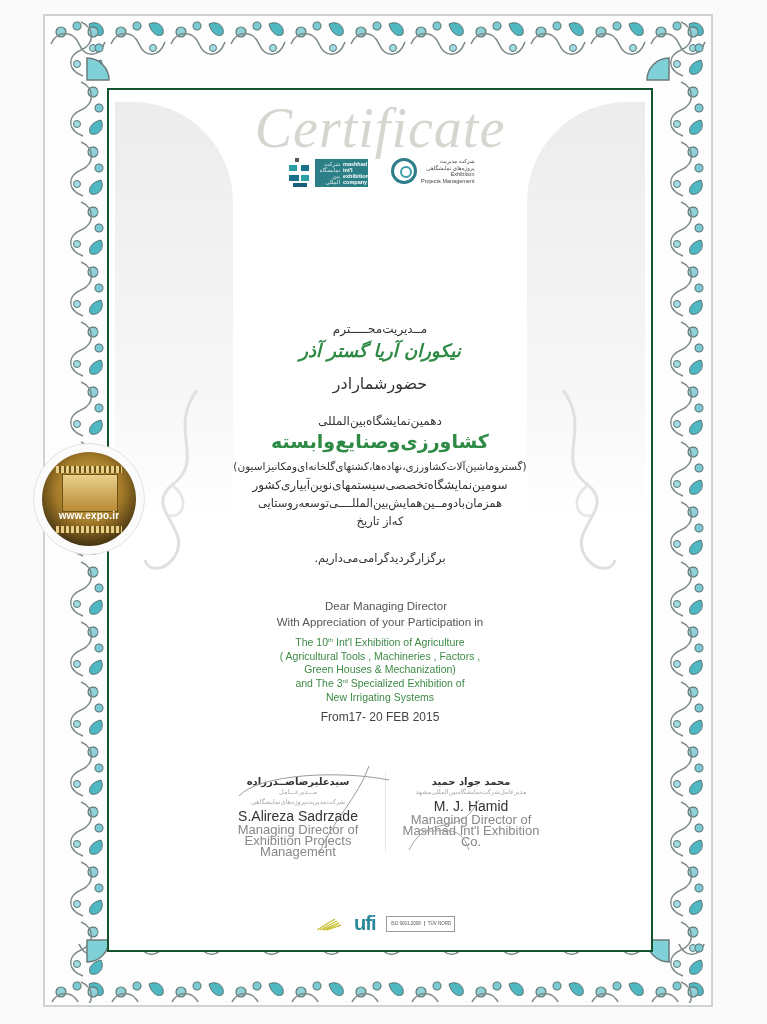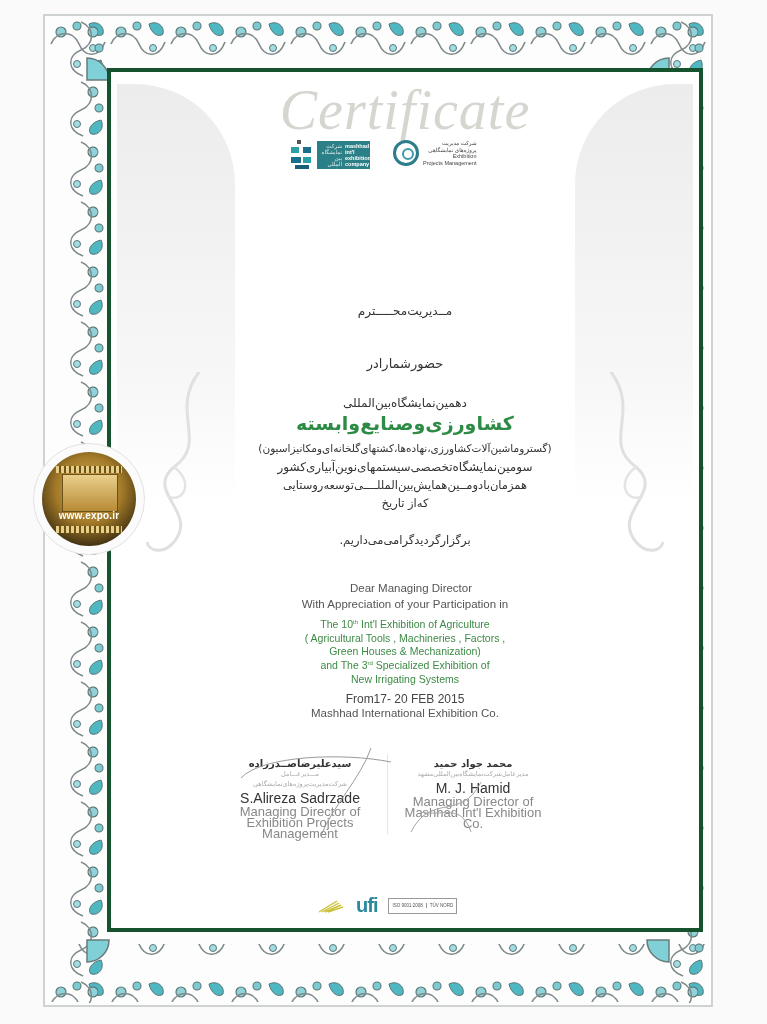--- a/index.html
+++ b/index.html
@@ -11,22 +11,22 @@
     .frame-outer {
       position:absolute; left:43px; top:14px; width:670px; height:993px;
       border:2px solid #cfd2d2; box-sizing:border-box; background:#fdfdfd;
     }
     .border-band {
       position:absolute; left:47px; top:18px; width:662px; height:985px;
       box-sizing:border-box;
     }
     .border-band svg { position:absolute; left:0; top:0; }
     .panel {
-      position:absolute; left:107px; top:68px; width:596px; height:864px;
-      background:#ffffff; border:4px solid #14532d; box-sizing:border-box;
+      position:absolute; left:107px; top:88px; width:546px; height:864px;
+      background:#ffffff; border:2px solid #14532d; box-sizing:border-box;
       overflow:hidden;
     }
     .arch { position:absolute; top:12px; width:118px; height:420px; background:linear-gradient(#ececec,#f7f7f7 70%,#fff); }
     .arch.left { left:6px; border-top-right-radius:100px; }
     .arch.right { right:6px; border-top-left-radius:100px; }
     .side-orn { position:absolute; width:70px; height:190px; top:300px; }
     .side-orn.left { left:28px; }
     .side-orn.right { right:28px; transform:scaleX(-1); }
 
     .title {
@@ -45,21 +45,21 @@
     .logo-box .fa { width:22px; direction:rtl; opacity:.85; }
     .logo-box .en { width:22px; font-weight:bold; }
     .logo-epm { position:absolute; left:282px; top:2px; display:flex; align-items:center; gap:4px; }
     .epm-mark { width:26px; height:26px; border:3px solid #2d7d8a; border-radius:50%; box-sizing:border-box; position:relative; }
     .epm-mark::after { content:""; position:absolute; left:6px; top:5px; width:8px; height:8px; border:2px solid #3b9dab; border-radius:50%; }
     .epm-text { font-size:5.5px; line-height:6.5px; color:#444; text-align:right; }
 
     .fa-block { position:absolute; left:0; right:0; text-align:center; direction:rtl; font-family:"DejaVu Sans", sans-serif; color:#333; }
     .l-honor { top:232px; font-size:12px; }
     .l-company { top:250px; font-size:18px; font-weight:bold; color:#2f8a45; font-style:italic; }
-    .l-presence { top:284px; font-size:13px; }
+    .l-presence { top:284px; font-size:16px; }
     .l-exh { top:324px; font-size:12px; }
     .l-agri { top:340px; font-size:19px; font-weight:bold; color:#2e8b45; }
     .l-paren { top:370px; font-size:10.5px; }
     .l-irr { top:388px; font-size:12px; }
     .l-rural { top:406px; font-size:11.5px; }
     .l-from { top:424px; font-size:11.5px; }
     .l-date { top:442px; font-size:12px; font-weight:bold; color:#2f8a45; }
     .l-held { top:461px; font-size:11.5px; }
 
     .en-block { position:absolute; left:0; right:0; text-align:center; color:#4a4a4a; }
@@ -184,38 +184,38 @@
       <div class="epm-text">
         <div>شرکت مدیریت</div>
         <div>پروژه‌های نمایشگاهی</div>
         <div>Exhibition</div>
         <div>Projects Management</div>
       </div>
     </div>
   </div>
 
   <div class="fa-block l-honor">مــدیریت‌محـــــترم</div>
+  <div class="fa-block l-company">نیکوران آریا گستر آذر</div>
   <div class="fa-block l-presence">حضورشمارادر</div>
   <div class="fa-block l-exh">دهمین‌نمایشگاه‌بین‌المللی</div>
   <div class="fa-block l-agri">کشاورزی‌وصنایع‌وابسته</div>
   <div class="fa-block l-paren">(گستر‌وماشین‌آلات‌کشاورزی،نهاده‌ها،کشتهای‌گلخانه‌ای‌ومکانیزاسیون)</div>
   <div class="fa-block l-irr">سومین‌نمایشگاه‌تخصصی‌سیستمهای‌نوین‌آبیاری‌کشور</div>
   <div class="fa-block l-rural">همزمان‌بادومــین‌همایش‌بین‌المللــــی‌توسعه‌روستایی</div>
   <div class="fa-block l-from">که‌از تاریخ</div>
   <div class="fa-block l-held">برگزارگردیدگرامی‌می‌داریم.</div>
 
   <div class="en-block e1">Dear Managing Director</div>
   <div class="en-block e2">With Appreciation of your Participation in</div>
   <div class="en-block e3"><span>The 10</span><sup>th</sup><span> Int'l Exhibition of Agriculture</span></div>
   <div class="en-block e4">( Agricultural Tools , Machineries , Factors ,</div>
   <div class="en-block e5">Green Houses &amp; Mechanization)</div>
   <div class="en-block e6"><span>and The 3</span><sup>rd</sup><span> Specialized Exhibition of</span></div>
   <div class="en-block e7">New Irrigating Systems</div>
   <div class="en-block e8">From17- 20  FEB  2015</div>
-  <div class="en-block e9">Mashhad International Exhibition Co.</div>
 
   <div class="sig-divider"></div>
 
   <div class="sig sig-left">
     <div class="fa-name">سیدعلیرضاصــدرزاده</div>
     <div class="fa-title">مـــدیرعـــامل</div>
     <div class="fa-title">شرکت‌مدیریت‌پروژه‌های‌نمایشگاهی</div>
     <div class="en-name">S.Alireza Sadrzade</div>
     <div class="en-title">Managing Director of</div>
     <div class="en-title">Exhibition Projects Management</div>

